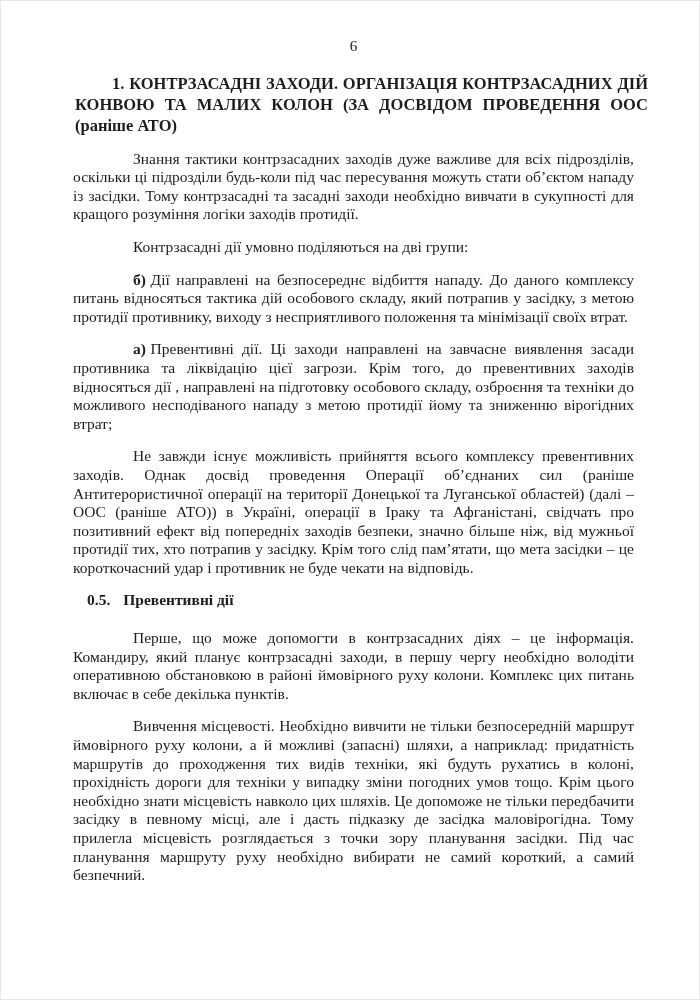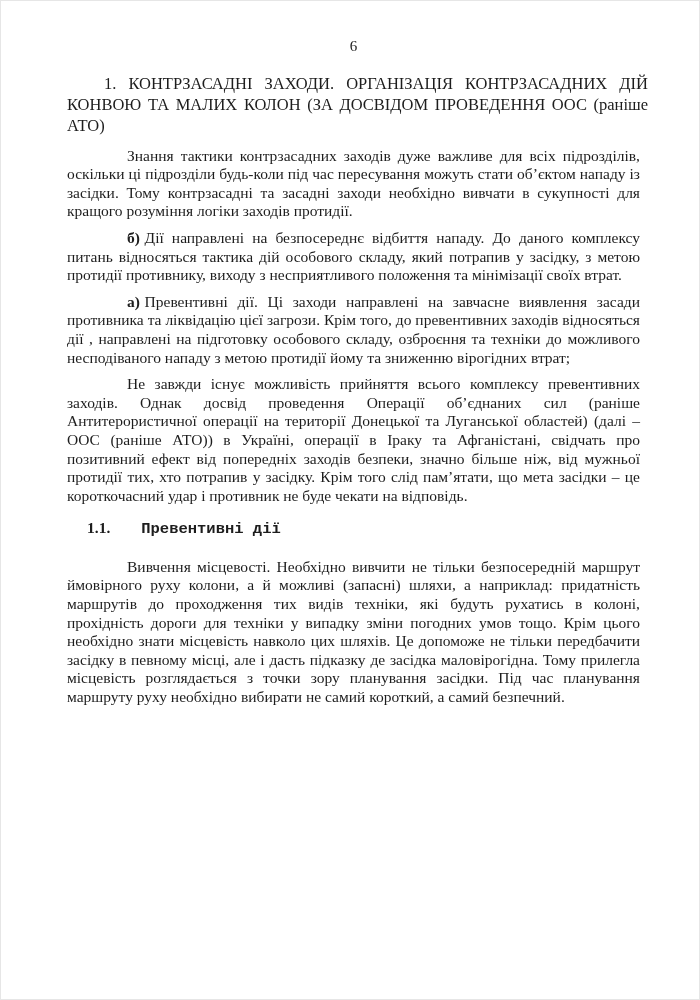--- a/index.html
+++ b/index.html
@@ -22,65 +22,66 @@
     text-align: justify;
     overflow: hidden;
   }
   .page-number {
     text-align: center;
     text-indent: 0;
     margin: 0 0 17px 0;
     font-size: 15px;
   }
   .doc-title {
-    font-weight: normal;
+    font-weight: bold;
     font-size: 16.5px;
     line-height: 21px;
     text-indent: 37px;
     text-align: justify;
-    margin: 0 0 11px 8px;
+    margin: 0 0 11px 16px;
   }
   p.body-p {
-    margin: 8px;
+    margin: 14px;
     text-indent: 60px;
   }
   .marker {
     font-weight: bold;
     margin-right: 0.30em;
   }
   .section-heading {
     font-size: 15.5px;
     line-height: 18.6px;
     font-weight: bold;
     text-align: left;
     text-indent: 28px;
     margin: 14px 0 19px 0;
   }
   .sh-title {
-    margin-left: 31px;
-    font-family: Liberation Mono, monospace;
+    margin-left: 13px;
   }
 </style>
 </head>
 <body>
 
 <div class="page">
 
   <div class="page-number">6</div>
 
   <p class="doc-title">1. КОНТРЗАСАДНІ ЗАХОДИ. ОРГАНІЗАЦІЯ КОНТРЗАСАДНИХ ДІЙ КОНВОЮ ТА МАЛИХ КОЛОН (ЗА ДОСВІДОМ ПРОВЕДЕННЯ ООС (раніше АТО)</p>
 
   <p class="body-p">Знання тактики контрзасадних заходів дуже важливе для всіх підрозділів, оскільки ці підрозділи будь-коли під час пересування можуть стати об’єктом нападу із засідки. Тому контрзасадні та засадні заходи необхідно вивчати в сукупності для кращого розуміння логіки заходів протидії.</p>
 
+  <p class="body-p">Контрзасадні дії умовно поділяються на дві групи:</p>
 
   <p class="body-p"><b class="marker">б)</b><span>Дії направлені на безпосереднє відбиття нападу. До даного комплексу питань відносяться тактика дій особового складу, який потрапив у засідку, з метою протидії противнику, виходу з несприятливого положення та мінімізації своїх втрат.</span></p>
 
   <p class="body-p"><b class="marker">а)</b><span>Превентивні дії. Ці заходи направлені на завчасне виявлення засади противника та ліквідацію цієї загрози. Крім того, до превентивних заходів відносяться дії , направлені на підготовку особового складу, озброєння та техніки до можливого несподіваного нападу з метою протидії йому та зниженню вірогідних втрат;</span></p>
 
   <p class="body-p">Не завжди існує можливість прийняття всього комплексу превентивних заходів. Однак досвід проведення Операції об’єднаних сил (раніше Антитерористичної операції на території Донецької та Луганської областей) (далі – ООС (раніше АТО)) в Україні, операції в Іраку та Афганістані, свідчать про позитивний ефект від попередніх заходів безпеки, значно більше ніж, від мужньої протидії тих, хто потрапив у засідку. Крім того слід пам’ятати, що мета засідки – це короткочасний удар і противник не буде чекати на відповідь.</p>
 
-  <h2 class="section-heading"><span class="sh-num">1.1.</span><span class="sh-title">Превентивні дії</span></h2>
+  <h2 class="section-heading"><span class="sh-num">0.5.</span><span class="sh-title">Превентивні дії</span></h2>
 
+  <p class="body-p">Перше, що може допомогти в контрзасадних діях – це інформація. Командиру, який планує контрзасадні заходи, в першу чергу необхідно володіти оперативною обстановкою в районі ймовірного руху колони. Комплекс цих питань включає в себе декілька пунктів.</p>
 
   <p class="body-p">Вивчення місцевості. Необхідно вивчити не тільки безпосередній маршрут ймовірного руху колони, а й можливі (запасні) шляхи, а наприклад: придатність маршрутів до проходження тих видів техніки, які будуть рухатись в колоні, прохідність дороги для техніки у випадку зміни погодних умов тощо. Крім цього необхідно знати місцевість навколо цих шляхів. Це допоможе не тільки передбачити засідку в певному місці, але і дасть підказку де засідка маловірогідна. Тому прилегла місцевість розглядається з точки зору планування засідки. Під час планування маршруту руху необхідно вибирати не самий короткий, а самий безпечний.</p>
 
 
 </div>
 
 </body></html>

